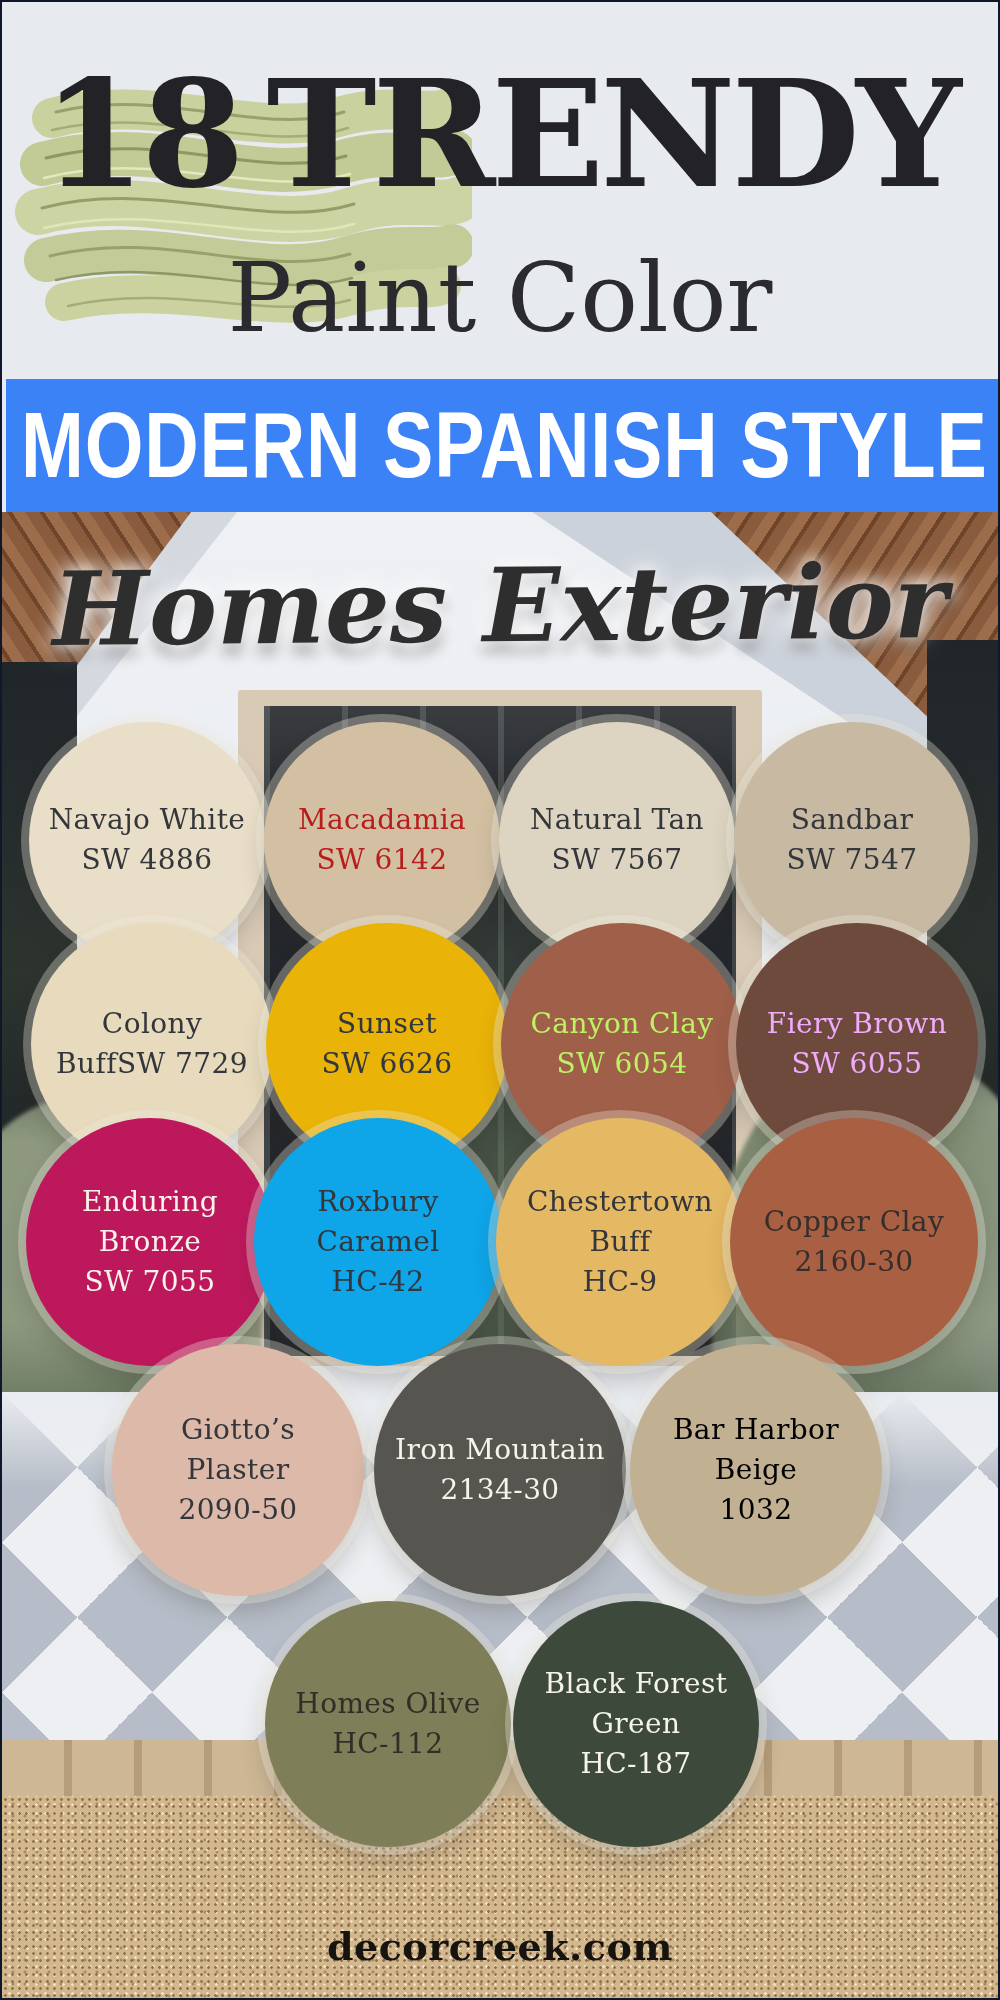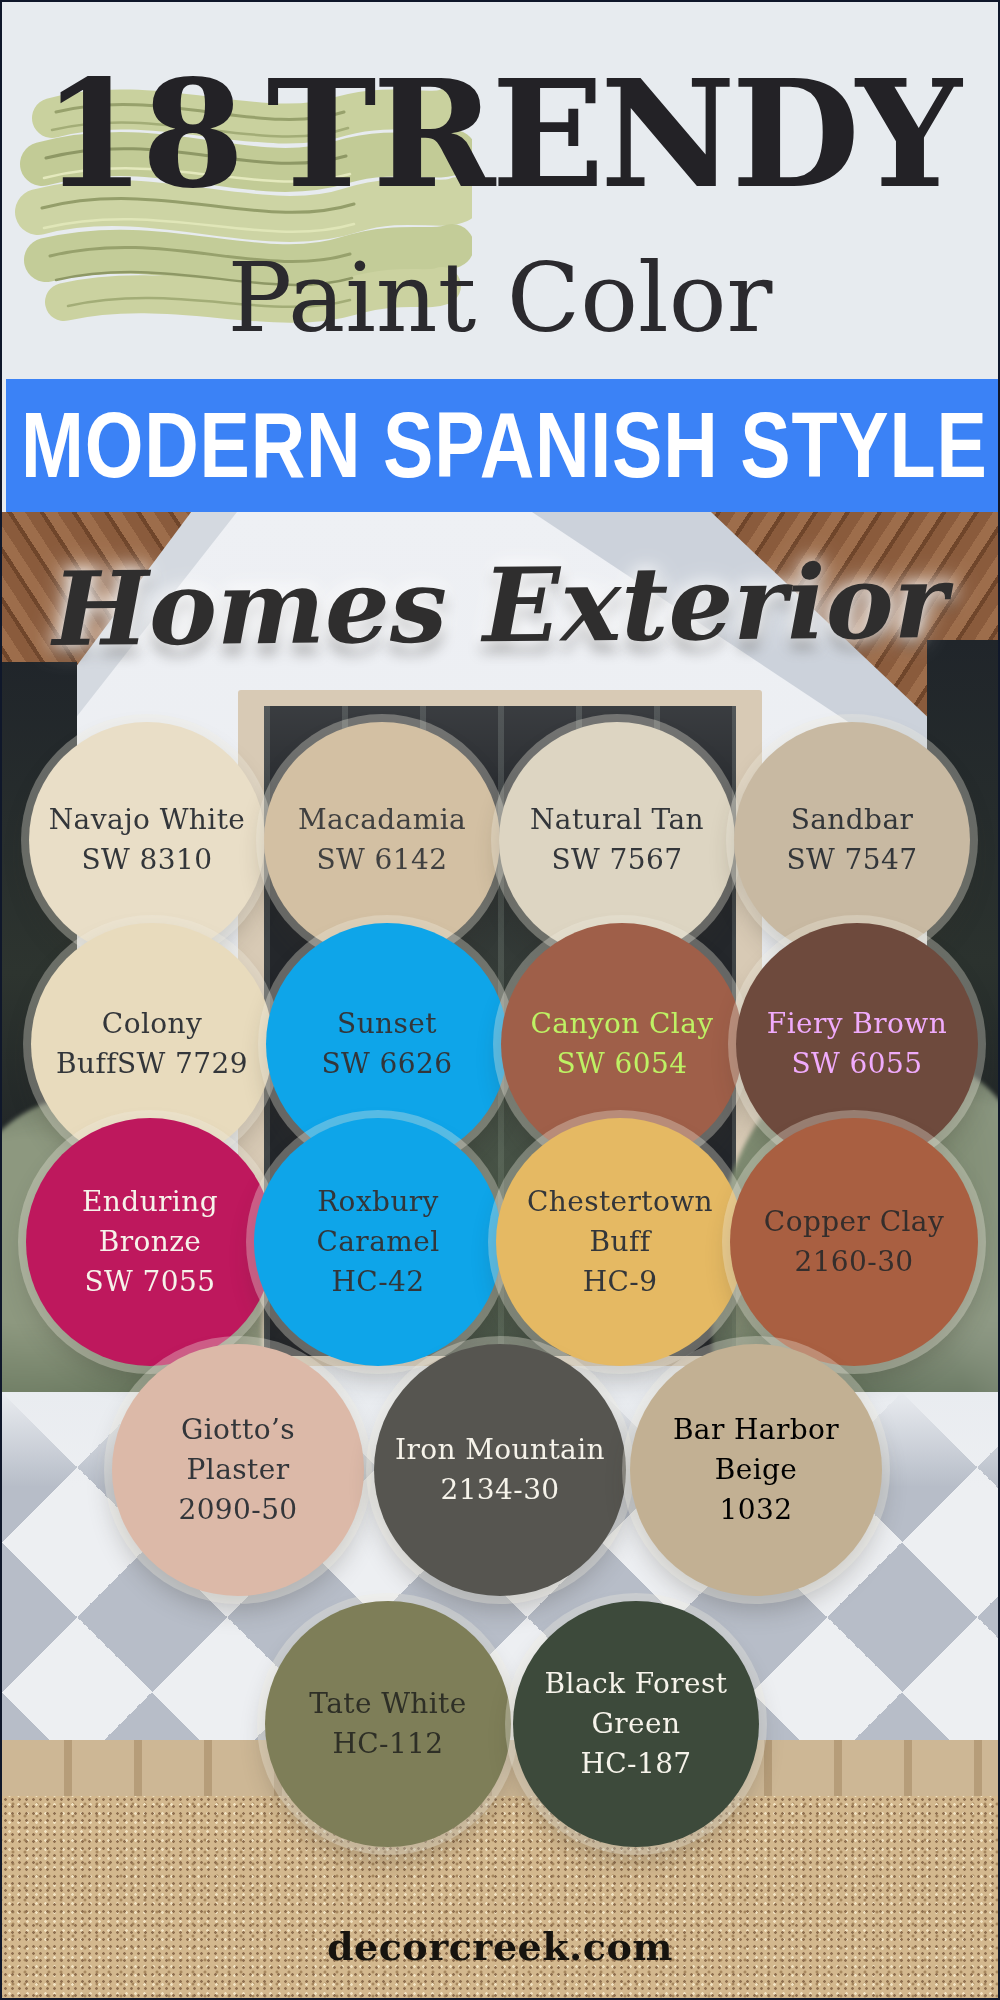--- a/index.html
+++ b/index.html
@@ -144,24 +144,24 @@
     <div class="curb"></div>
     <div class="gravel"></div>
   </div>
 
   <div class="script-title">Homes Exterior</div>
 
   <div id="swatch-layer">
       <div class="swatch" style="left: 27px; top: 720px; width: 236px; height: 236px; background: rgb(233, 222, 199); color: rgb(51, 54, 58);">
         <div class="swatch-label">
           <div>Navajo White</div>
-          <div>SW 8310</div>
-        </div>
-      </div>
-      <div class="swatch" style="left: 262px; top: 720px; width: 236px; height: 236px; background: rgb(211, 192, 163); color: #404040;">
+          <div>SW 4886</div>
+        </div>
+      </div>
+      <div class="swatch" style="left: 262px; top: 720px; width: 236px; height: 236px; background: rgb(211, 192, 163); color: #b91c1c;">
         <div class="swatch-label">
           <div>Macadamia</div>
           <div>SW 6142</div>
         </div>
       </div>
       <div class="swatch" style="left: 497px; top: 720px; width: 236px; height: 236px; background: rgb(221, 213, 194); color: rgb(51, 54, 58);">
         <div class="swatch-label">
           <div>Natural Tan</div>
           <div>SW 7567</div>
         </div>
@@ -171,21 +171,21 @@
           <div>Sandbar</div>
           <div>SW 7547</div>
         </div>
       </div>
       <div class="swatch" style="left: 29px; top: 921px; width: 242px; height: 242px; background: rgb(232, 219, 189); color: rgb(51, 54, 58);">
         <div class="swatch-label">
           <div>Colony</div>
           <div>BuffSW 7729</div>
         </div>
       </div>
-      <div class="swatch" style="left: 264px; top: 921px; width: 242px; height: 242px; background: #0ea5e9; color: rgb(51, 54, 58); justify-content: center;">
+      <div class="swatch" style="left: 264px; top: 921px; width: 242px; height: 242px; background: #eab308; color: rgb(51, 54, 58); justify-content: center;">
         <div class="swatch-label">
           <div>Sunset</div>
           <div>SW 6626</div>
         </div>
       </div>
       <div class="swatch" style="left: 499px; top: 921px; width: 242px; height: 242px; background: rgb(159, 95, 73); color: #bef264;">
         <div class="swatch-label">
           <div>Canyon Clay</div>
           <div>SW 6054</div>
         </div>
@@ -238,21 +238,21 @@
       </div>
       <div class="swatch" style="left: 628px; top: 1342px; width: 252px; height: 252px; background: rgb(194, 176, 147); color: #000000;">
         <div class="swatch-label">
           <div>Bar Harbor</div>
           <div>Beige</div>
           <div>1032</div>
         </div>
       </div>
       <div class="swatch" style="left: 263px; top: 1599px; width: 246px; height: 246px; background: rgb(126, 126, 88); color: rgb(46, 47, 38);">
         <div class="swatch-label">
-          <div>Tate White</div>
+          <div>Homes Olive</div>
           <div>HC-112</div>
         </div>
       </div>
       <div class="swatch" style="left: 511px; top: 1599px; width: 246px; height: 246px; background: rgb(61, 74, 59); color: rgb(246, 243, 234);">
         <div class="swatch-label">
           <div>Black Forest</div>
           <div>Green</div>
           <div>HC-187</div>
         </div>
       </div>

